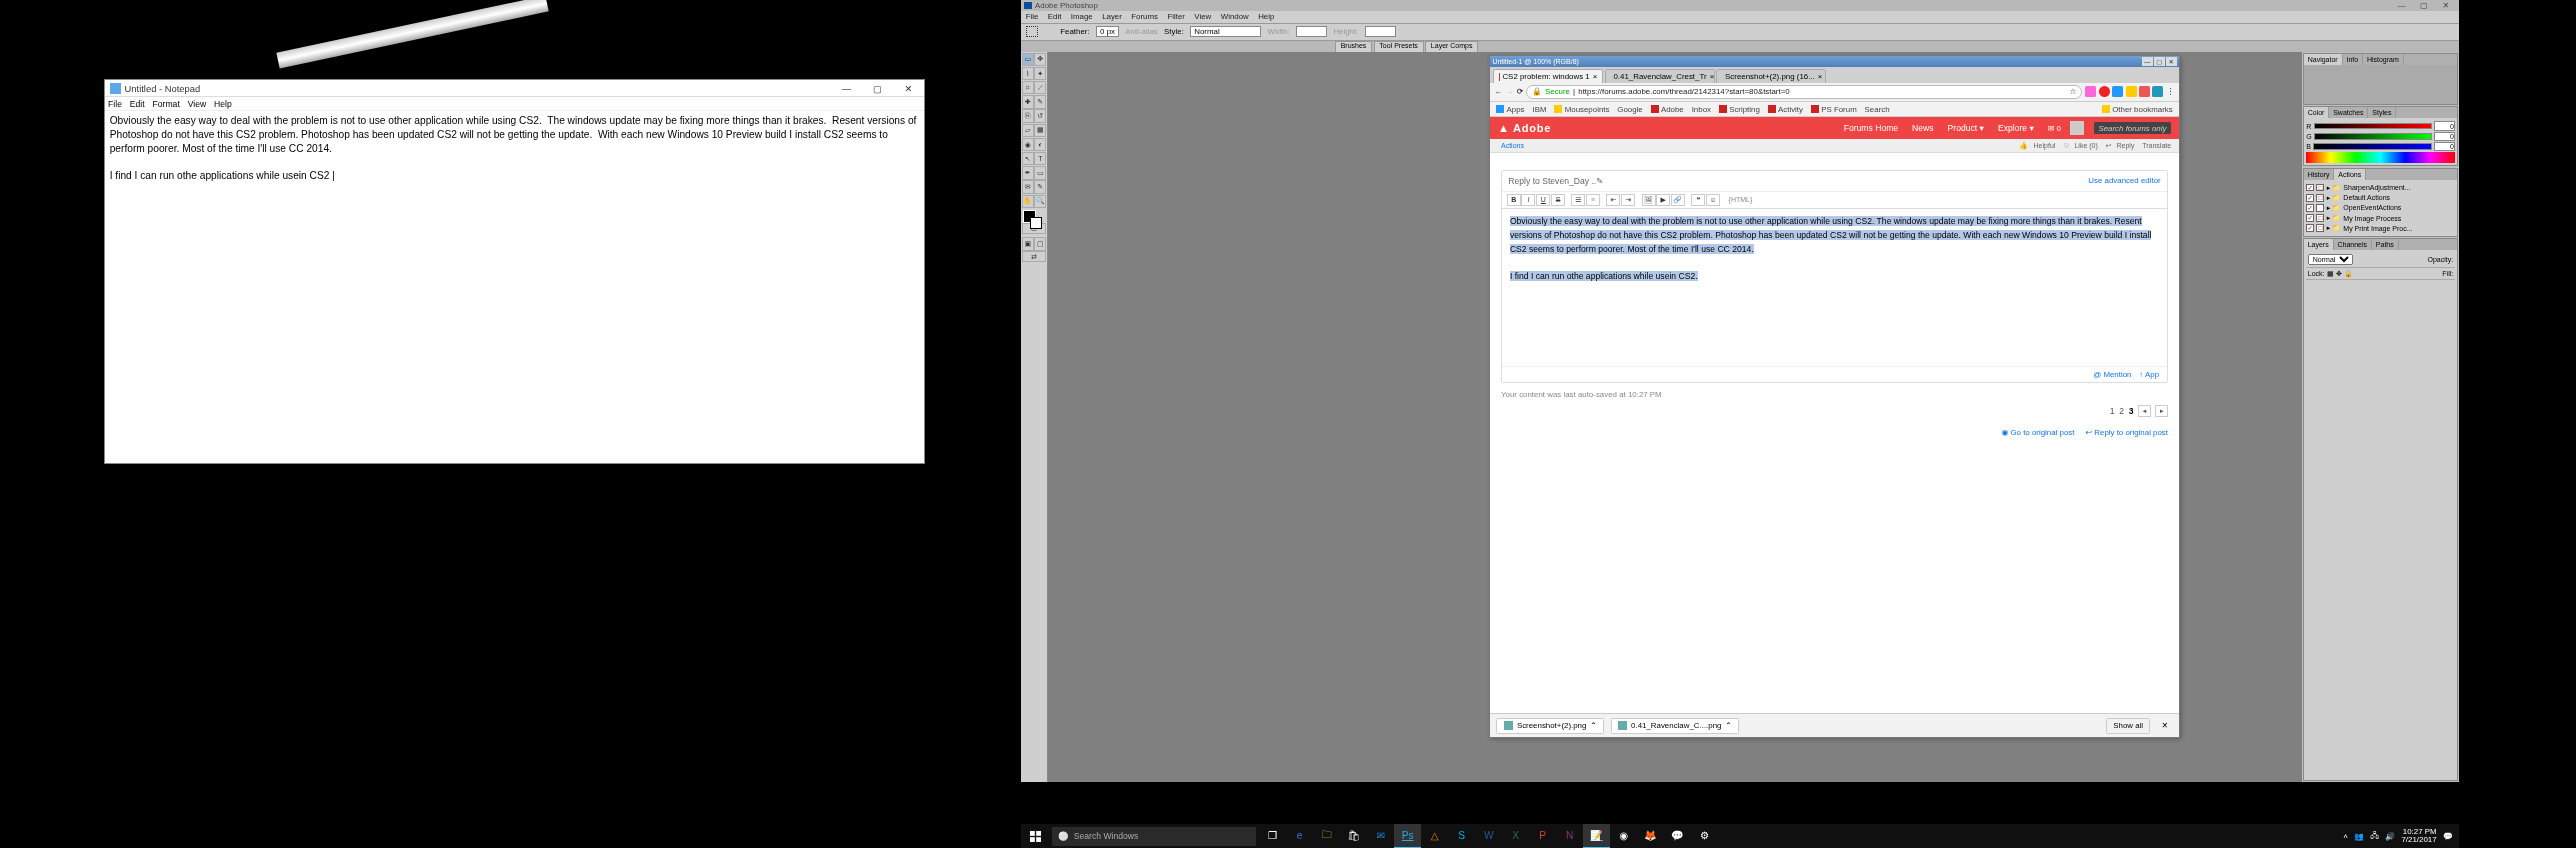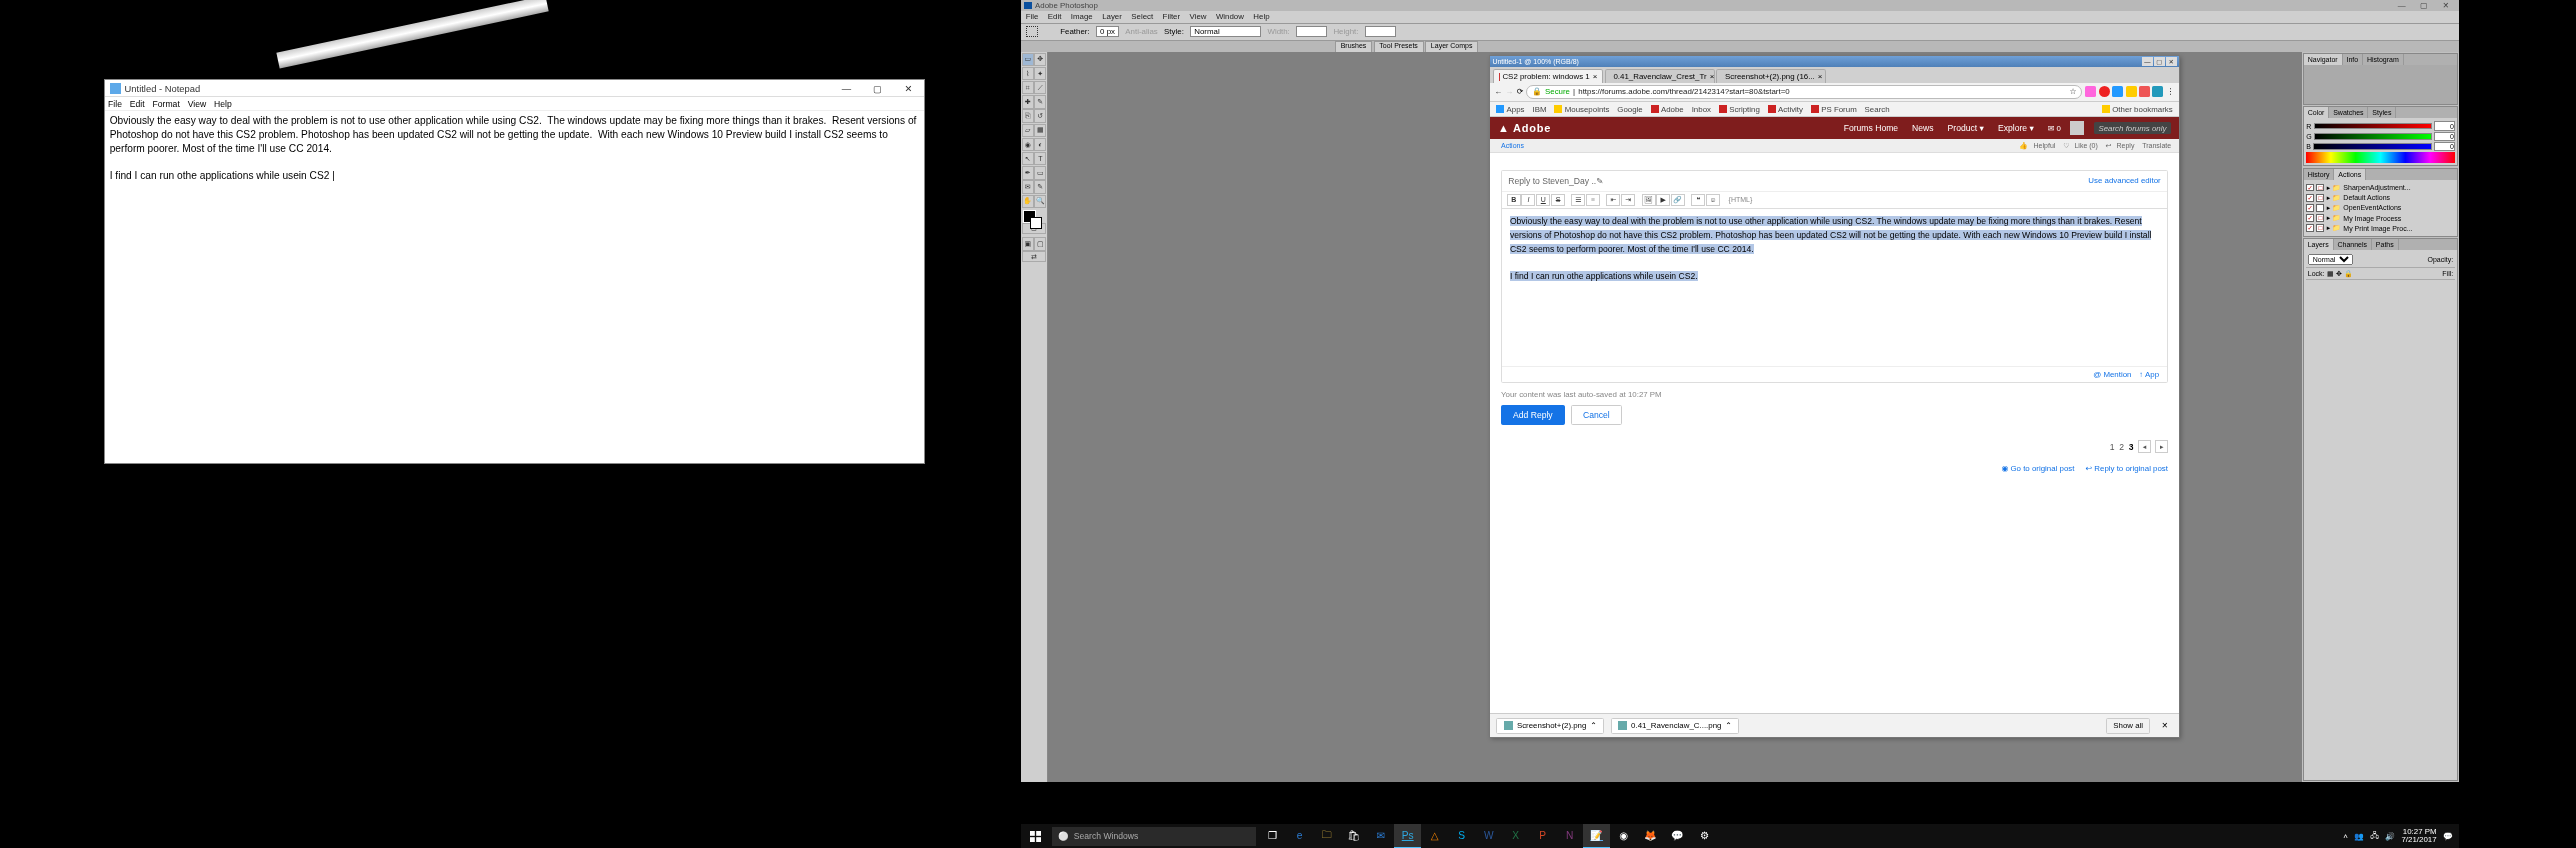--- a/index.html
+++ b/index.html
@@ -70,21 +70,21 @@
 .chrome-tabs .tab { background: #f2f2f2; border: 0.8px solid #aaa; border-bottom: none; border-radius: 2.4px 2.4px 0 0; padding: 1.6px 4.7px; margin-right: 1.6px; display: flex; align-items: center; gap: 3.1px; max-width: 110px; overflow: hidden; white-space: nowrap; }
 .chrome-tabs .tab.inactive { background: #ccc; }
 .chrome-tabs .tab .fav { width: 7.9px; height: 7.9px; background: #c33; }
 .chrome-urlbar { height: 19px; background: #f2f2f2; border-bottom: 0.8px solid #ccc; display: flex; align-items: center; gap: 3.1px; padding: 0 4.7px; font-size: 7.9px; }
 .chrome-urlbar .omnibox { flex: 1; height: 14px; border: 0.8px solid #bbb; border-radius: 7px; display: flex; align-items: center; padding: 0 4.7px; background: #fff; color: #222; gap: 3.1px; overflow: hidden; }
 .chrome-urlbar .omnibox .lock { color: #0a0; }
 .chrome-urlbar .ext { display: flex; gap: 2.4px; }
 .chrome-urlbar .ext span { width: 11px; height: 11px; border-radius: 1.6px; }
 .chrome-bookmarks { height: 15.7px; background: #f2f2f2; border-bottom: 0.8px solid #ccc; display: flex; align-items: center; gap: 7.9px; padding: 0 6.3px; font-size: 7.9px; color: #444; }
 .chrome-bookmarks span .bfav { display: inline-block; width: 7.9px; height: 7.9px; vertical-align: middle; margin-right: 2.4px; }
-.adobe-hdr { height: 22px; background: #7f1d1d; color: #fff; display: flex; align-items: center; padding: 0 7.9px; font-size: 8.6px; gap: 14px; }
+.adobe-hdr { height: 22px; background: #ef4444; color: #fff; display: flex; align-items: center; padding: 0 7.9px; font-size: 8.6px; gap: 14px; }
 .adobe-hdr .logo { font-weight: bold; font-size: 11px; letter-spacing: 0.8px; }
 .adobe-hdr .right { margin-left: auto; display: flex; align-items: center; gap: 9.4px; font-size: 7.9px; }
 .adobe-hdr .searchbox { background: #444; color: #ccc; padding: 1.6px 4.7px; border-radius: 1.6px; font-style: italic; }
 .adobe-sub { height: 14px; background: #eee; display: flex; align-items: center; gap: 4.7px; padding: 0 7.9px; font-size: 7px; color: #666; border-bottom: 0.8px solid #ddd; justify-content: flex-end; }
 .adobe-sub span { margin-left: 3.1px; }
 .forum-body { flex: 1; background: #fff; padding: 17px 11px; overflow: auto; font-size: 8.6px; color: #333; }
 .reply-box { border: 0.8px solid #ddd; border-radius: 1.6px; }
 .reply-hdr { padding: 4.7px 6.3px; font-size: 8.6px; color: #666; display: flex; justify-content: space-between; border-bottom: 0.8px solid #eee; }
 .reply-hdr a { color: #1473e6; font-size: 7.9px; }
 .reply-actions { padding: 2.4px 6.3px; font-size: 7.9px; color: #1473e6; }
@@ -163,21 +163,21 @@
       <span>—</span>
       <span>▢</span>
       <span>✕</span>
     </div>
   </div>
   <div class="ps-menubar">
     <span>File</span>
     <span>Edit</span>
     <span>Image</span>
     <span>Layer</span>
-    <span>Select</span>
+    <span>Forums</span>
     <span>Filter</span>
     <span>View</span>
     <span>Window</span>
     <span>Help</span>
   </div>
   <div class="ps-options">
     <span style="width:12.6px;height:11px;border:0.8px dotted #333"></span>
     <span style="width:9.4px"></span>
     <span>Feather:</span>
     <span class="sel">0 px</span>
@@ -356,24 +356,20 @@
             <div class="reply-text">
               <span class="hl">Obviously the easy way to deal with the problem is not to use other application while using CS2.  The windows update may be fixing more things than it brakes.  Resent versions of Photoshop do not have this CS2 problem. Photoshop has been updated CS2 will not be getting the update.  With each new Windows 10 Preview build I install CS2 seems to perform poorer. Most of the time I'll use CC 2014.</span><br><br>
               <span class="hl">I find I can run othe applications while usein CS2.</span>
             </div>
             <div class="reply-foot">
               <span>@ Mention</span>
               <span>↑ App</span>
             </div>
           </div>
           <div class="autosave">Your content was last auto-saved at 10:27 PM</div>
-          <div class="reply-buttons">
-            <button class="primary">Add Reply</button>
-            <button>Cancel</button>
-          </div>
           <div class="pager">
             <span>1</span>
             <span>2</span>
             <b>3</b>
             <span class="arrow">◂</span>
             <span class="arrow">▸</span>
           </div>
           <div class="orig-links">
             <span>◉ <span>Go to original post</span></span>
             <span>↩ <span>Reply to original post</span></span>

